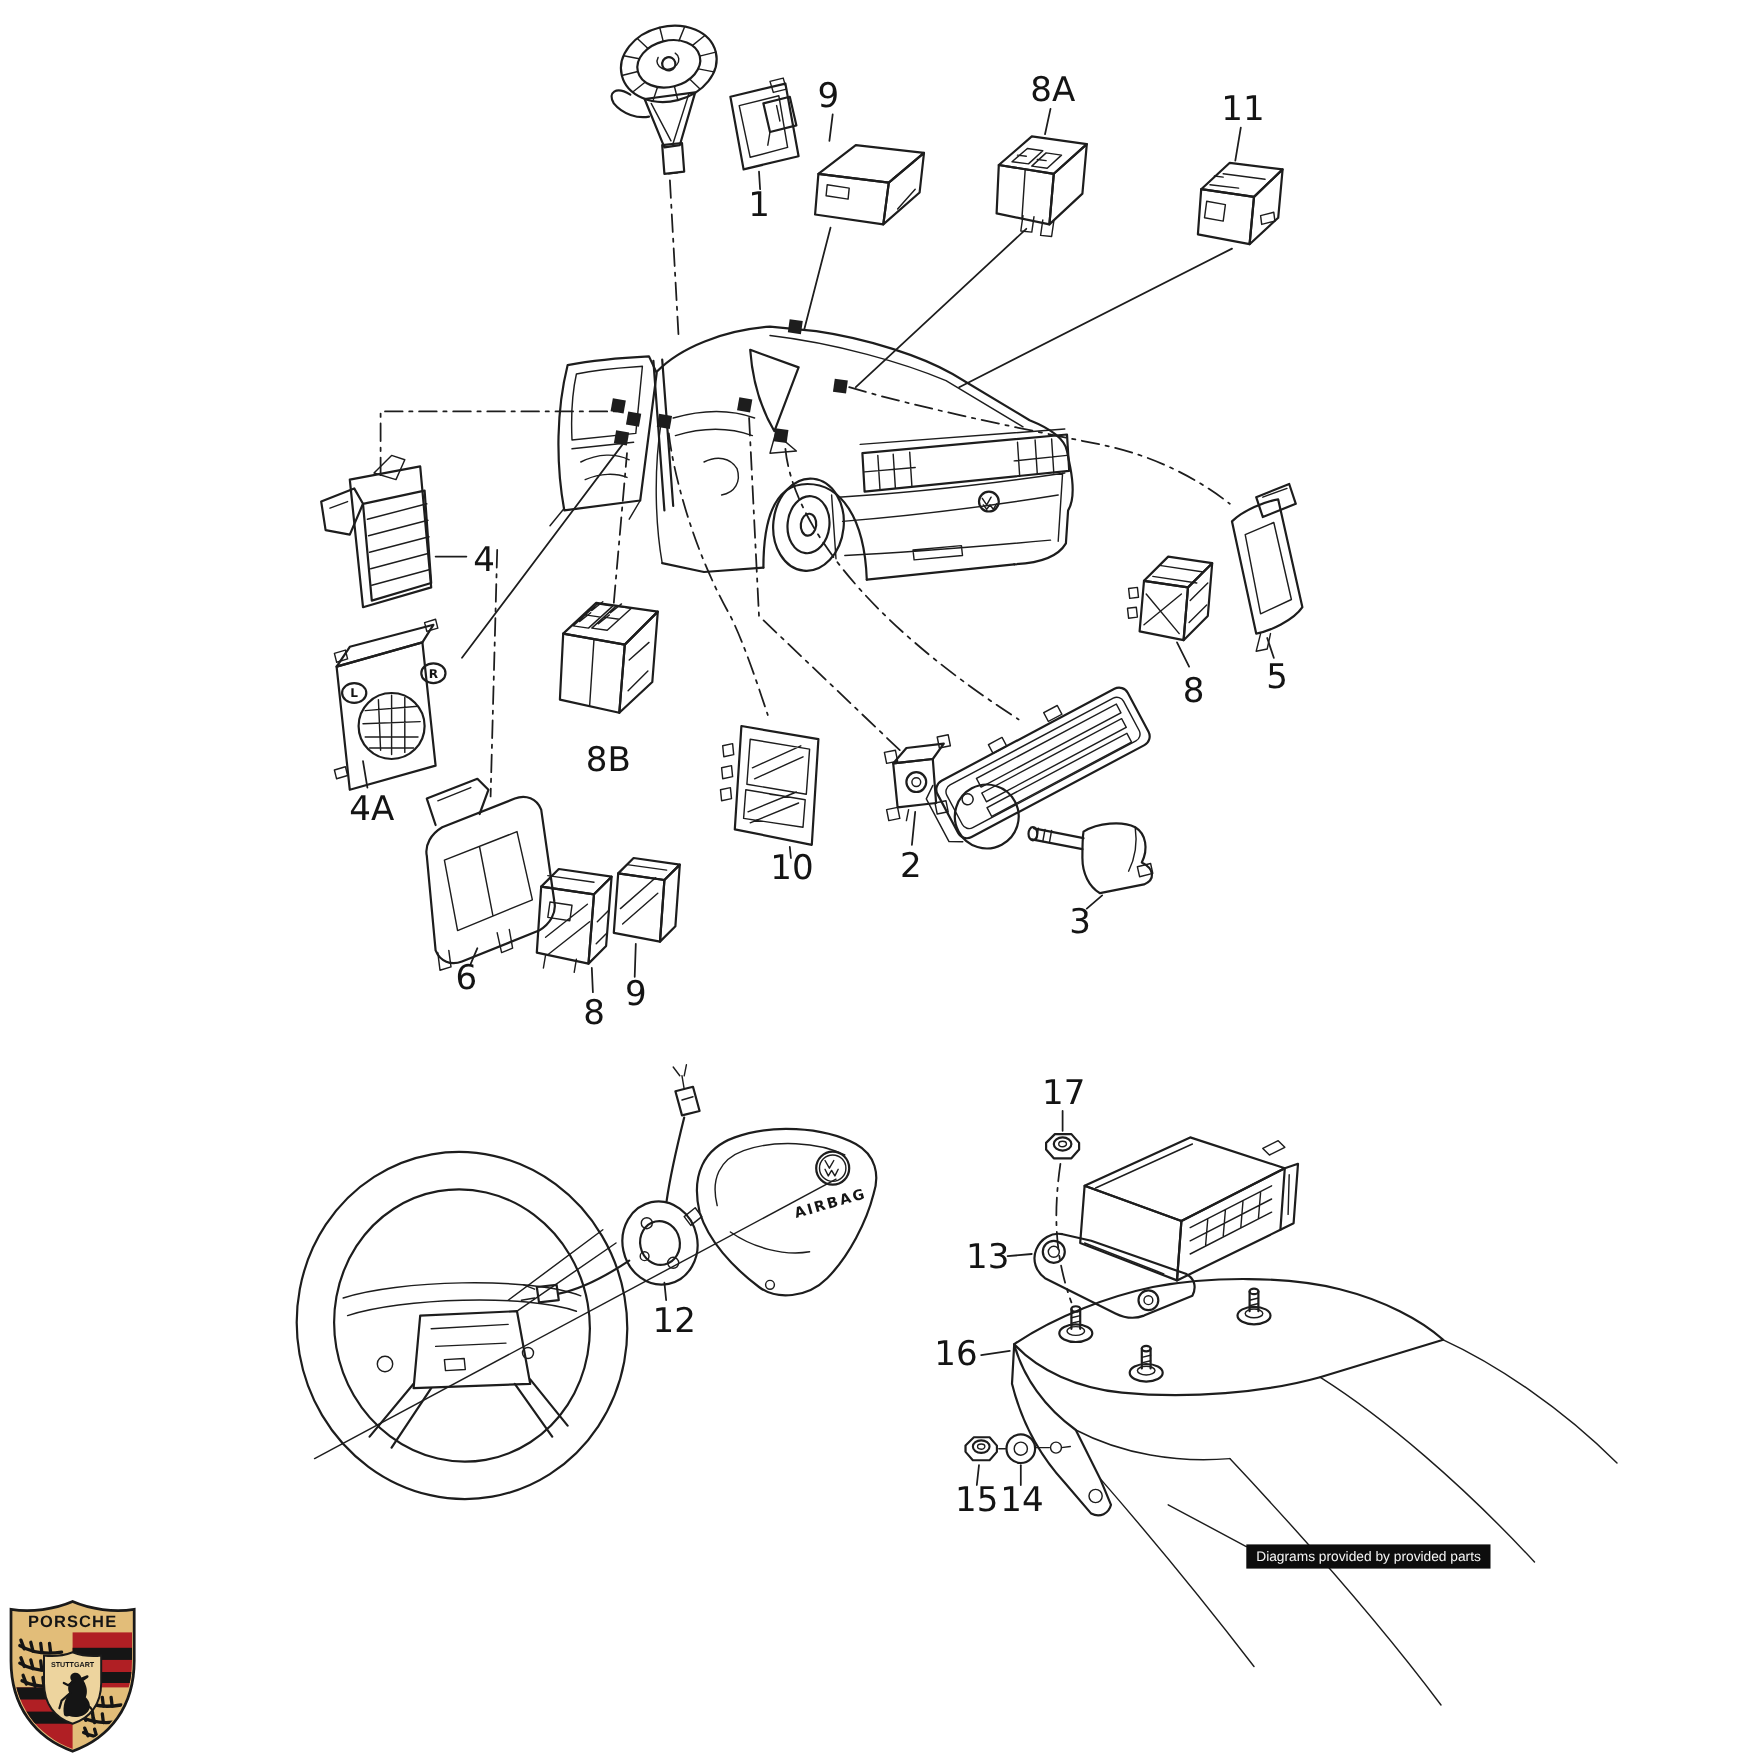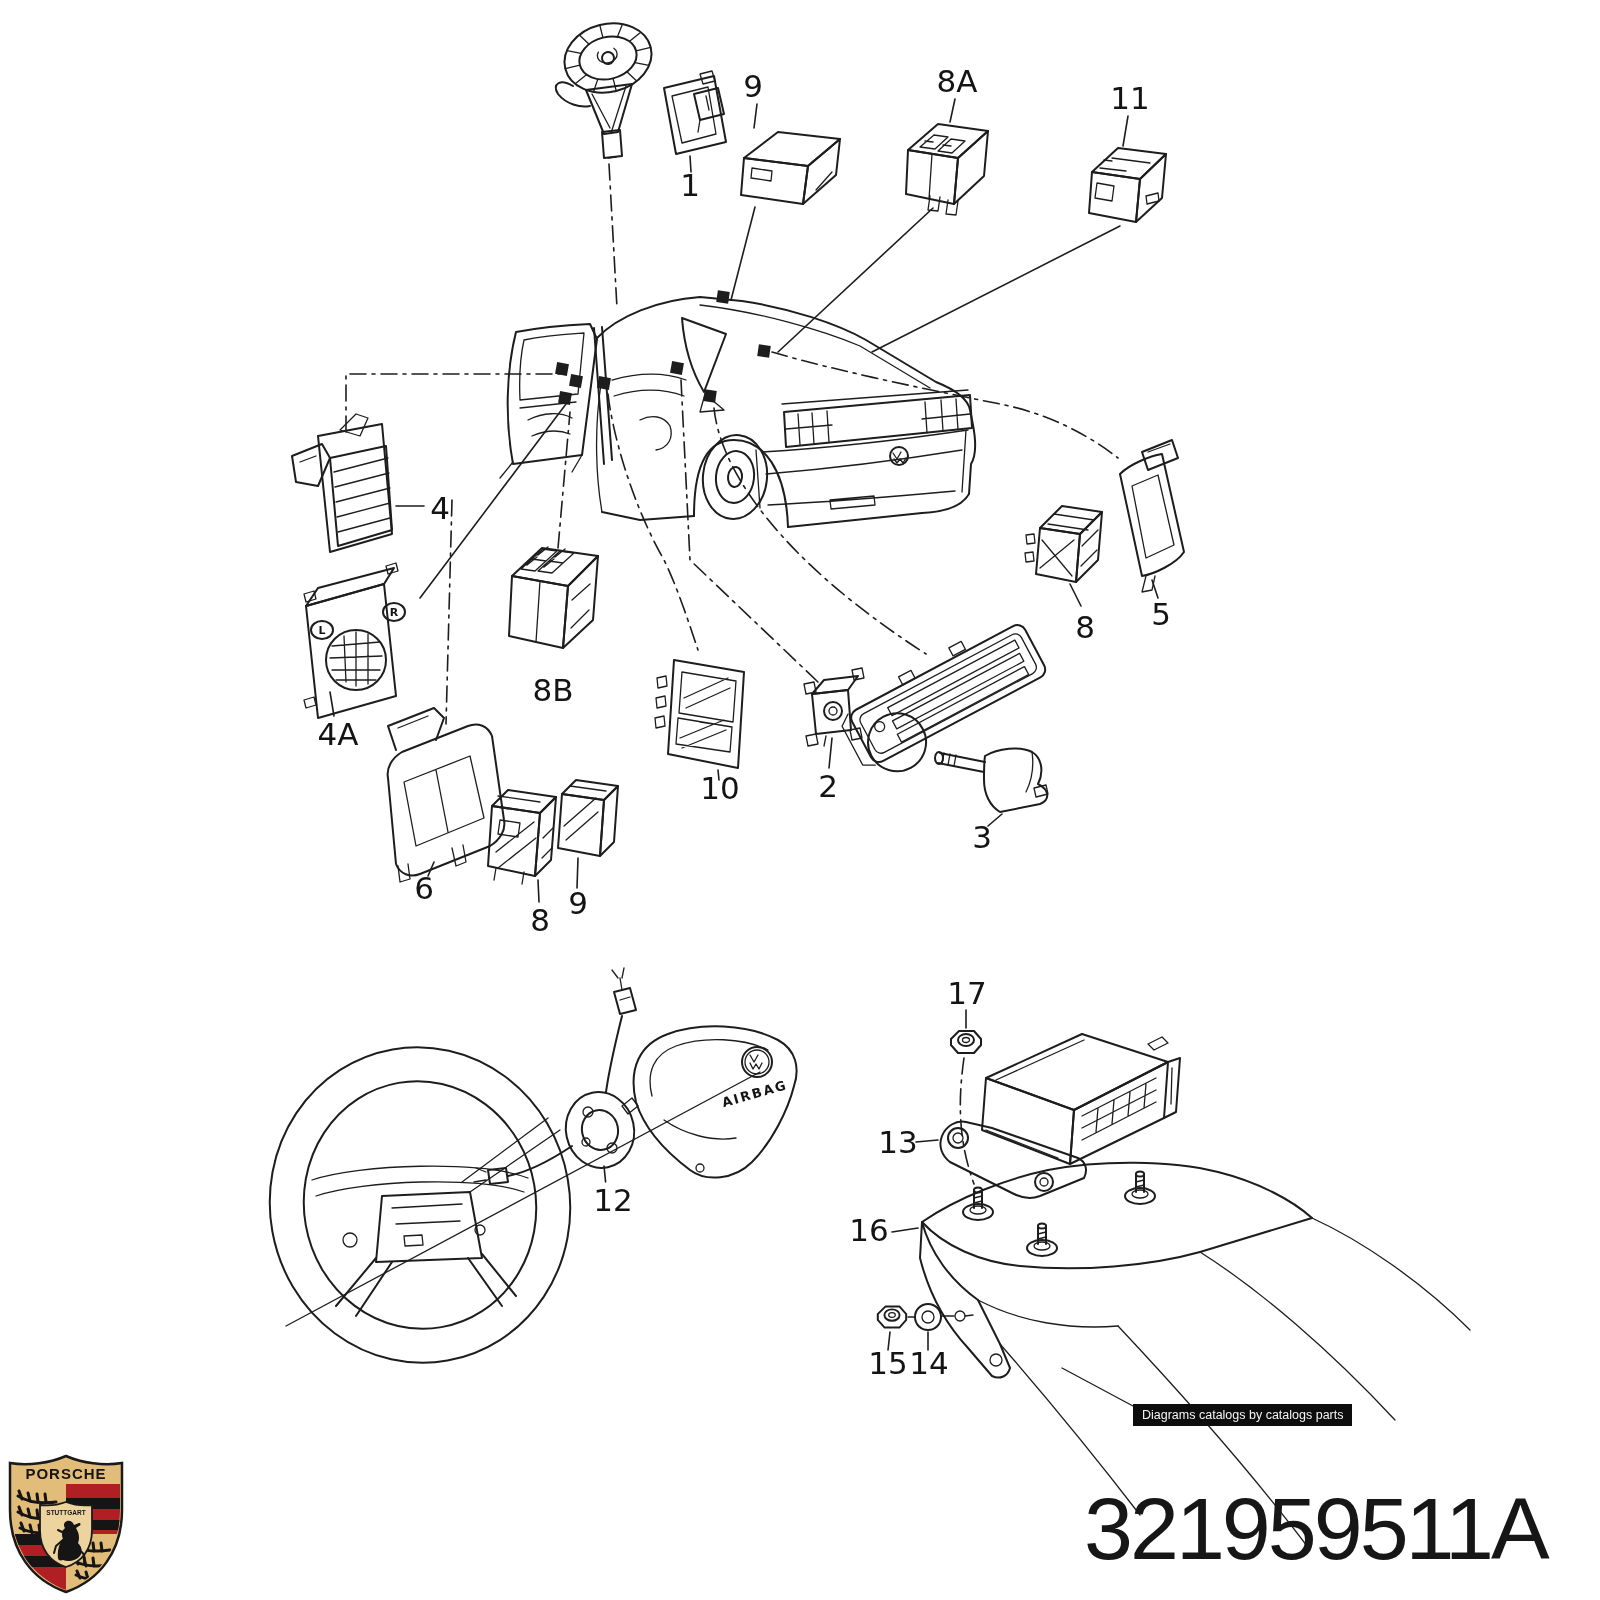--- a/index.html
+++ b/index.html
@@ -414,16 +414,15 @@
   <g fill="#151515" stroke="none">
     <path d="M52,104 C51,97 53,90 57,85 C55,81 56,77 59,74 C57,71 58,68 61,67 C64,66 67,68 68,71 L73,69 C75,69 75,71 73,72 L70,74 C73,79 74,84 72,89 C76,93 77,98 74,102 C70,107 62,108 57,106 C54,107 52,106 52,104 Z"></path>
   </g>
   <g stroke="#151515" stroke-width="2" fill="none" stroke-linecap="round">
     <path d="M58,85 L50,92 L48,99"></path>
         <path d="M62,74 L56,78 L52,76"></path>
         <path d="M72,96 C78,98 80,103 78,108"></path>
   </g>
 </svg>
 
-<div class="watermark">Diagrams catalogs by catalogs parts</div>
-<div class="part-number">321959511A</div>
+<div class="watermark">Diagrams provided by provided parts</div>
 
 </div>
 
 </body></html>

